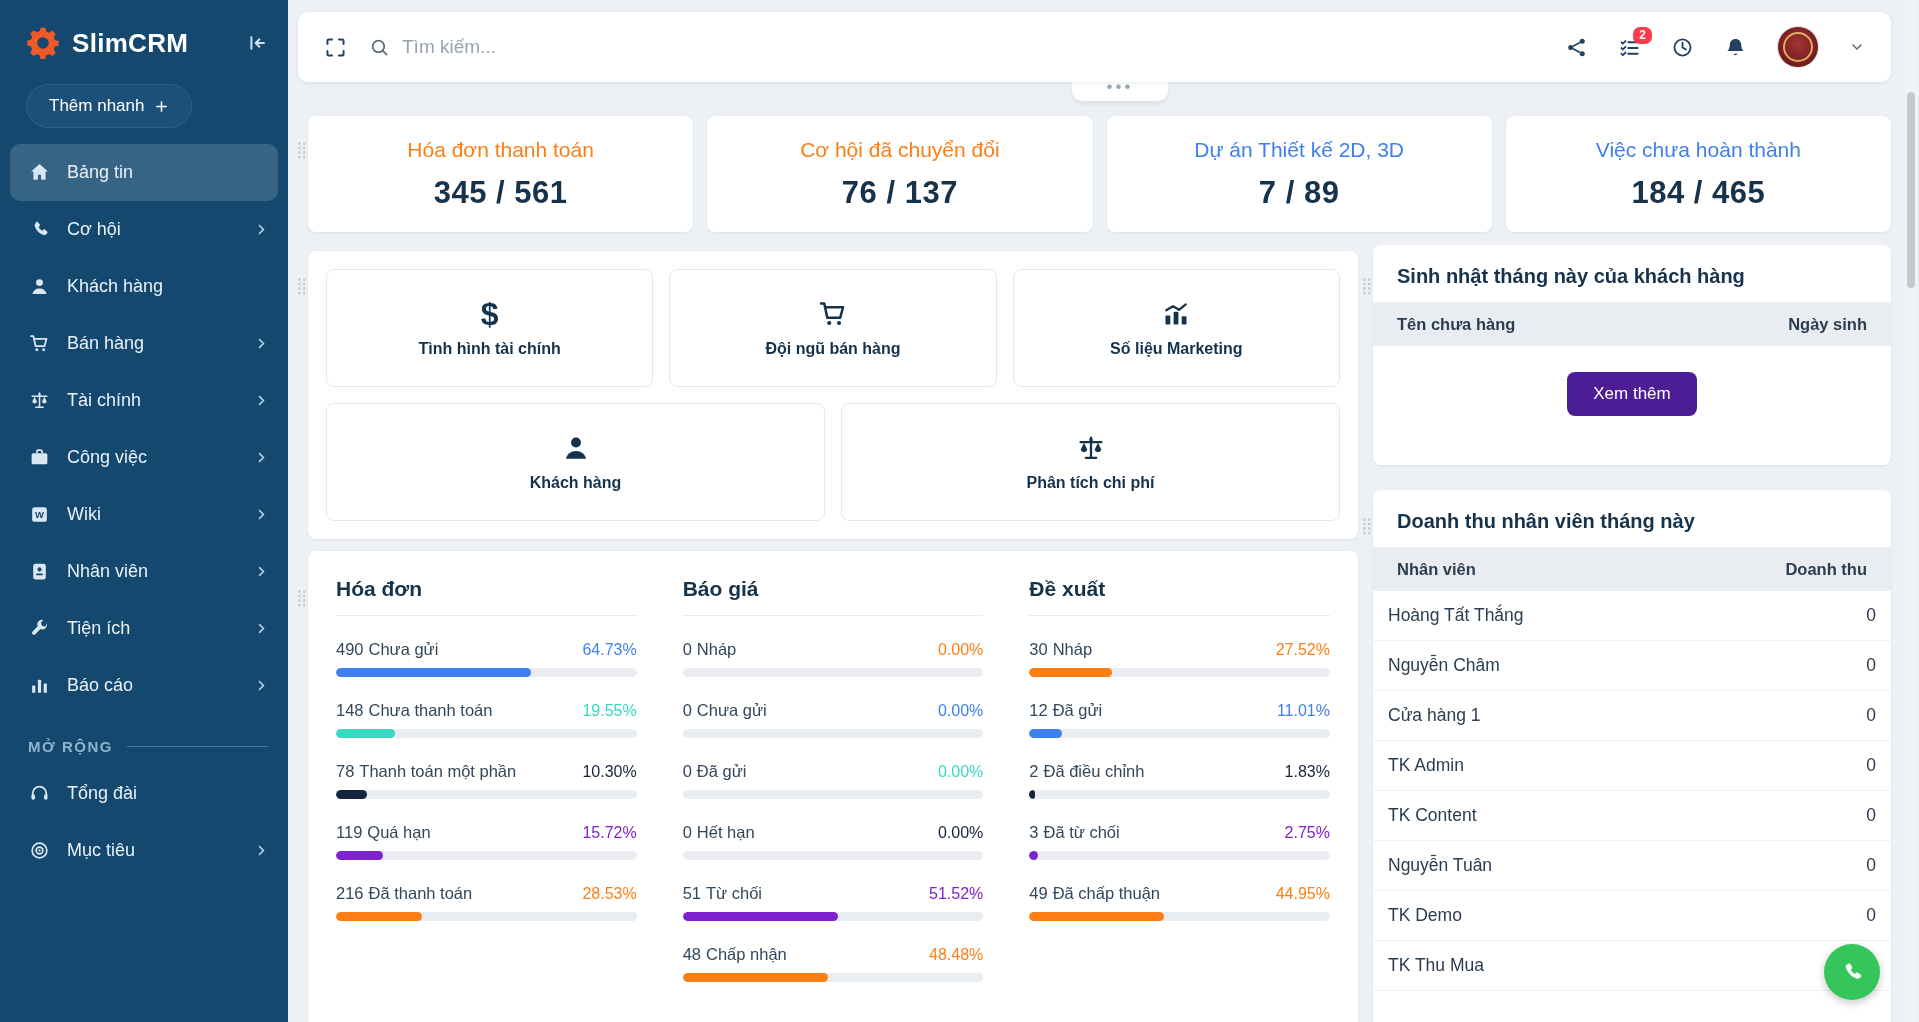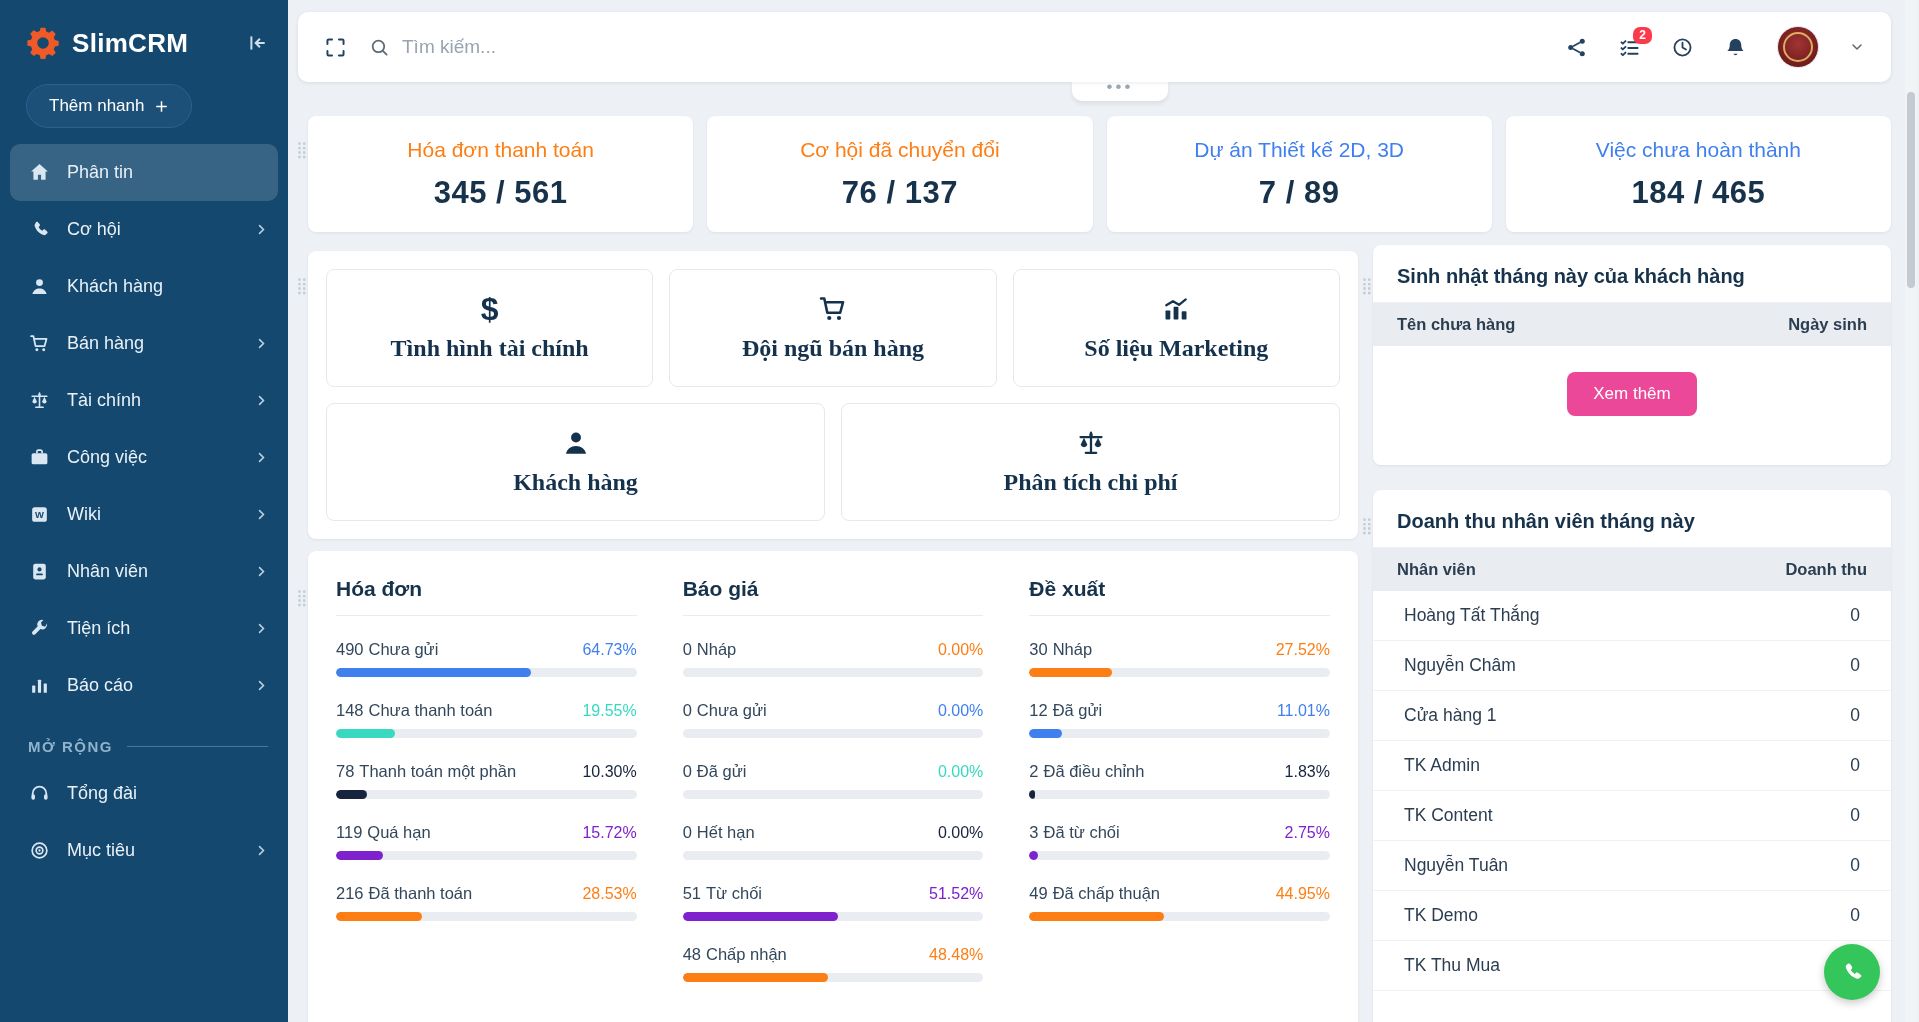--- a/index.html
+++ b/index.html
@@ -68,21 +68,21 @@
   .stat-value { font-size:31px; font-weight:bold; color:#17324b; letter-spacing:.5px; }
 
   .tiles-card { position:absolute; left:308px; top:251px; width:1050px; height:288px; padding:18px; }
   .tiles-row1 { display:grid; grid-template-columns:repeat(3,1fr); gap:16px; }
   .tiles-row2 { display:grid; grid-template-columns:repeat(2,1fr); gap:16px; margin-top:16px; }
   .tile { border:1px solid #e5e9ee; border-radius:8px; height:118px; display:flex;
     flex-direction:column; align-items:center; justify-content:center; gap:11px;
     color:#15324d; cursor:pointer; }
   .tile svg { width:30px; height:30px; }
   .tile .dollar { font-size:32px; font-weight:bold; line-height:30px; }
-  .tile-label { font-size:24px; font-weight:bold;font-family:Liberation Serif, serif; }
+  .tile-label { font-size:16px; font-weight:bold; }
 
   
   .charts-card { position:absolute; left:308px; top:551px; width:1050px; height:471px;
     padding:26px 28px; display:grid; grid-template-columns:repeat(3,1fr); gap:46px;
     align-content:start; border-radius:8px 8px 0 0; }
   .stat-col h3 { font-size:21px; color:#17324b; font-weight:bold; padding-bottom:14px;
     border-bottom:1px solid #e8ebef; }
   .p-row { margin-top:24px; }
   .p-head { display:flex; justify-content:space-between; align-items:baseline;
     font-size:16.5px; color:#33475b; }
@@ -92,25 +92,25 @@
   .p-fill { display:block; height:100%; border-radius:5px; width:0; }
 
   
   .side-card { position:absolute; left:1373px; width:518px; }
   .side-card h3 { font-size:20px; color:#17324b; font-weight:bold;
     padding:20px 24px 14px; border-bottom:1px solid #eef1f4; }
   .birthday { top:245px; height:220px; }
   .revenue { top:490px; height:560px; overflow:hidden; border-radius:8px 8px 0 0; }
   .thead { display:flex; justify-content:space-between; background:#e9edf1;
     padding:12px 24px; font-size:16.5px; font-weight:bold; color:#2b3d50; }
-  .btn-more { display:block; margin:26px auto 0; background:#ec4899; color:#fff;
+  .btn-more { display:block; margin:26px auto 0; background:#4c1d95; color:#fff;
     border:none; border-radius:8px; padding:12px 26px; font-size:17px; font-weight:500;
     font-family:inherit; cursor:pointer; }
   .t-row { display:flex; justify-content:space-between; align-items:center;
-    padding:0 31px; height:50px; font-size:17.5px; color:#2b3d50;
+    padding:0 15px; height:50px; font-size:17.5px; color:#2b3d50;
     border-bottom:1px solid #f0f2f5; }
 
   
   .fab { position:absolute; left:1824px; top:944px; width:56px; height:56px;
     border-radius:50%; background:#35c65b; border:none; cursor:pointer;
     box-shadow:0 3px 9px rgba(0,0,0,.22); display:flex; align-items:center;
     justify-content:center; z-index:6; }
   .fab svg { width:24px; height:24px; color:#fff; }
   .scrollbar { position:absolute; right:2px; top:0; width:12px; height:1022px;
     background:#f2f3f5; }
@@ -146,21 +146,21 @@
         </svg>
     </button>
 
     <nav>
       <a class="nav-item active">
         <span class="nav-icon">
             <svg viewBox="0 0 20 20" fill="currentColor">
               <path d="M10 2 2 9h2.2v8h4.3v-4.8h3V17h4.3V9H18z"></path>
             </svg>
           </span>
-        <span class="nav-label">Phân tin</span>
+        <span class="nav-label">Bảng tin</span>
       </a>
       <a class="nav-item">
         <span class="nav-icon">
             <svg viewBox="0 0 20 20" fill="currentColor">
               <path d="M6.8 2.9c.5-.5 1.3-.4 1.7.1l1.7 2.1c.4.5.3 1.2-.1 1.6l-.9.9c.7 1.5 2 2.8 3.5 3.5l.9-.9c.4-.4 1.1-.5 1.6-.1l2.1 1.7c.5.4.6 1.2.1 1.7l-1.3 1.3c-.5.5-1.3.7-2 .5-4.1-1.3-7.4-4.6-8.7-8.7-.2-.7 0-1.5.5-2z"></path>
             </svg>
           </span>
         <span class="nav-label">Cơ hội</span>
         <span class="nav-chev">
             <svg viewBox="0 0 20 20" fill="none" stroke="currentColor" stroke-width="2.4" stroke-linecap="round">

